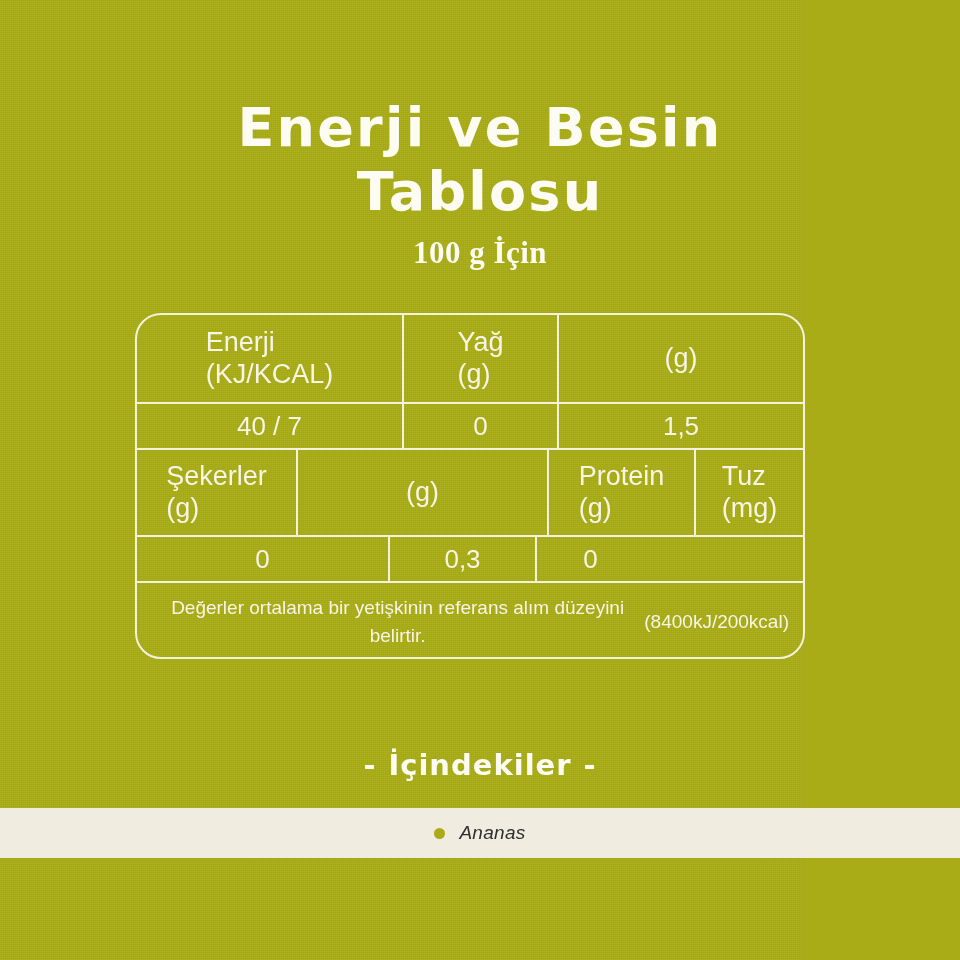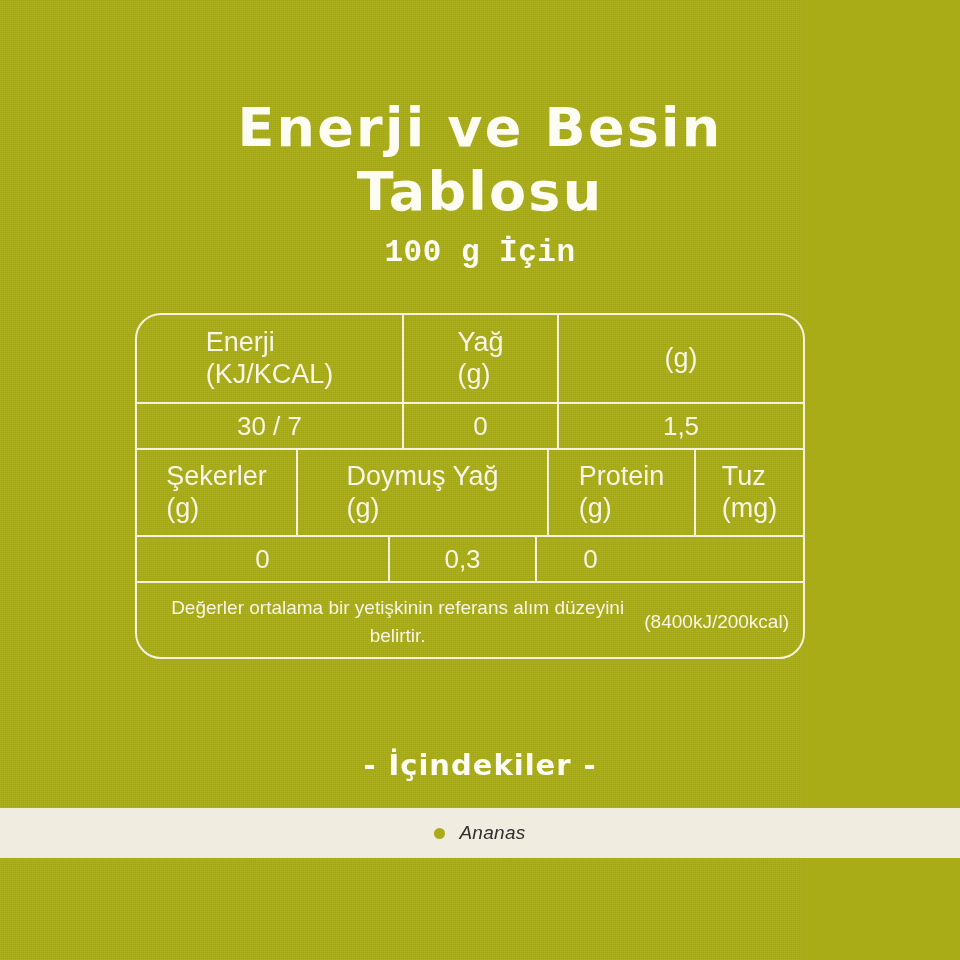--- a/index.html
+++ b/index.html
@@ -42,21 +42,21 @@
     margin: 0;
     padding: 0 120px;
     font-family: "DejaVu Sans", sans-serif;
   }
   .sub-title {
     color: #fdfcf3;
     font-size: 31px;
     font-weight: bold;
     letter-spacing: 0.5px;
     margin-top: 12px;
-    font-family: Liberation Mono, monospace;
+    font-family: Liberation Serif, serif;
   }
 
   
   .nutrition-table {
     position: absolute;
     left: 135px;
     top: 313px;
     width: 670px;
     height: 346px;
     border: 2px solid #f4f1df;
@@ -189,35 +189,34 @@
         </div>
       </div>
       <div class="tcell head c1-c">
         <div>
           <div>(g)</div>
         </div>
       </div>
     </div>
 
     <div class="trow val-row sep-top">
-      <div class="tcell val c1-a">30 / 7</div>
+      <div class="tcell val c1-a">40 / 7</div>
       <div class="tcell val c1-b">0</div>
       <div class="tcell val c1-c">1,5</div>
     </div>
 
     <div class="trow head-row sep-top">
       <div class="tcell head c2-a">
         <div>
           <div>Şekerler</div>
           <div>(g)</div>
         </div>
       </div>
       <div class="tcell head c2-b">
         <div>
-          <div>Doymuş Yağ</div>
           <div>(g)</div>
         </div>
       </div>
       <div class="tcell head c2-c">
         <div>
           <div>Protein</div>
           <div>(g)</div>
         </div>
       </div>
       <div class="tcell head c2-d">

